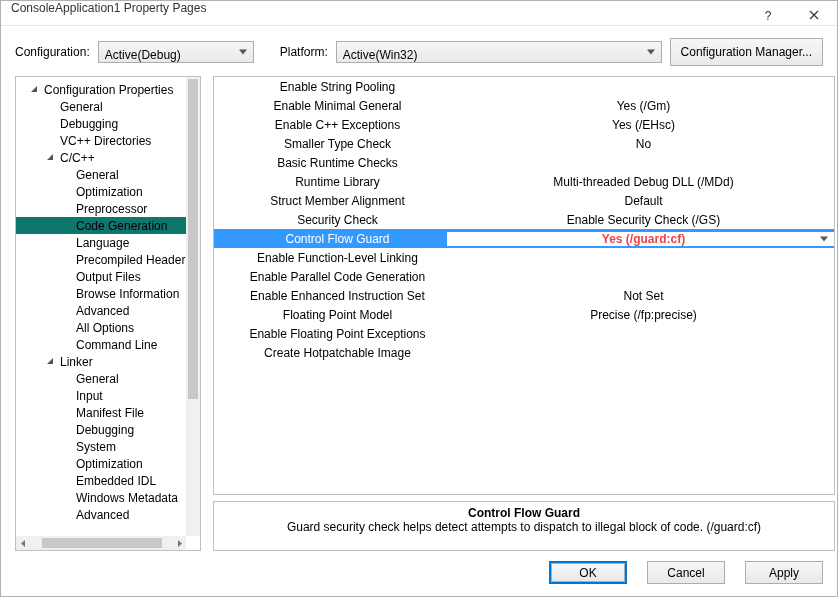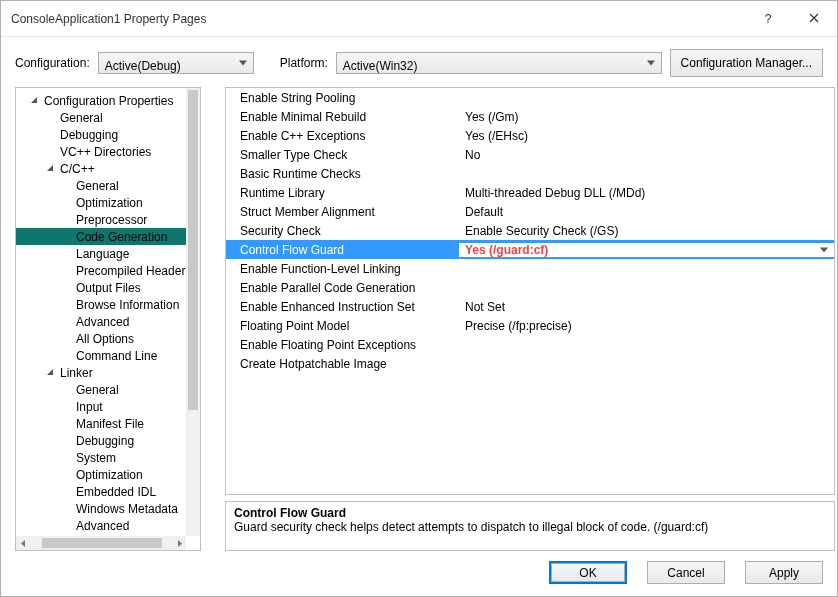--- a/index.html
+++ b/index.html
@@ -1,26 +1,26 @@
 <!DOCTYPE html>
 <html><head>
 <meta charset="utf-8">
 <style>
   * { box-sizing: border-box; font-family: "Segoe UI", Tahoma, sans-serif; font-size: 12px; }
   html, body { margin:0; padding:0; width:838px; height:597px; background:#fff; }
   .window { width:838px; height:597px; border:1px solid #b0b0b0; display:flex; flex-direction:column; background:#fff; }
-  .titlebar { height:36px; display:flex; align-items:center; padding:0 0 0 10px; border-bottom:1px solid #e5e5e5; }
+  .titlebar { height:25px; display:flex; align-items:flex-start; padding:0 0 0 10px; border-bottom:1px solid #e5e5e5; }
   .titlebar .title { flex:1; color:#333; }
   .titlebar .btn { width:46px; height:30px; display:flex; align-items:center; justify-content:center; color:#333; }
   .configrow { padding:12px 14px 10px 14px; display:flex; align-items:center; gap:8px; }
   .configrow label { color:#000; }
   .combo { position:relative; border:1px solid #adadad; background:linear-gradient(#f6f6f6,#e9e9e9); height:22px; display:flex; align-items:flex-end; padding:0 12px 0 6px; white-space:nowrap; color:#000;}
   .combo::after { content:""; position:absolute; right:6px; top:50%; width:0;height:0; border-left:4px solid transparent;border-right:4px solid transparent;border-top:5px solid #555; transform:translateY(-50%);}
   .cfgbtn { border:1px solid #adadad; background:linear-gradient(#f6f6f6,#e9e9e9); height:28px; padding:0 10px; display:flex; align-items:center; }
-  .body { flex:1; display:flex; padding:0 2px 0 14px; gap:24px; min-height:0;}
+  .body { flex:1; display:flex; padding:0 2px 0 14px; gap:12px; min-height:0;text-align:center;}
   .tree-wrap { width:186px; border:1px solid #bfbfbf; position:relative; overflow:hidden;}
   .tree { position:absolute; top:0; left:0; right:14px; bottom:14px; overflow:hidden; padding:4px 0 2px 0; color:#000;}
   .tree .row { height:17px; display:flex; align-items:center; white-space:nowrap; }
   .tree .lbl { padding-left:2px; }
   .tree .sel { background:#0f766e; }
   .tree .exp { display:inline-block; width:10px; text-align:center; margin-right:2px;}
   .tree .exp svg { display:block;}
   .vscrollbar { position:absolute; right:0; top:0; width:14px; bottom:14px; background:#f0f0f0;}
   .vscroll-thumb { position:absolute; left:2px; right:2px; top:2px; height:320px; background:#c8c8c8; border-radius:0;}
   .hscrollbar { position:absolute; left:0; height:14px; right:14px; bottom:0; background:#f0f0f0; display:flex; align-items:center;}
@@ -194,21 +194,21 @@
     </div>
 
     <div class="right">
       <div class="grid">
         <div class="grid-inner" id="grid-rows">
             <div class="grow">
               <div class="gname">Enable String Pooling</div>
               <div class="gval"></div>
             </div>
             <div class="grow">
-              <div class="gname">Enable Minimal Rebuild</div>
+              <div class="gname">Enable Minimal General</div>
               <div class="gval">Yes (/Gm)</div>
             </div>
             <div class="grow">
               <div class="gname">Enable C++ Exceptions</div>
               <div class="gval">Yes (/EHsc)</div>
             </div>
             <div class="grow">
               <div class="gname">Smaller Type Check</div>
               <div class="gval">No</div>
             </div>

